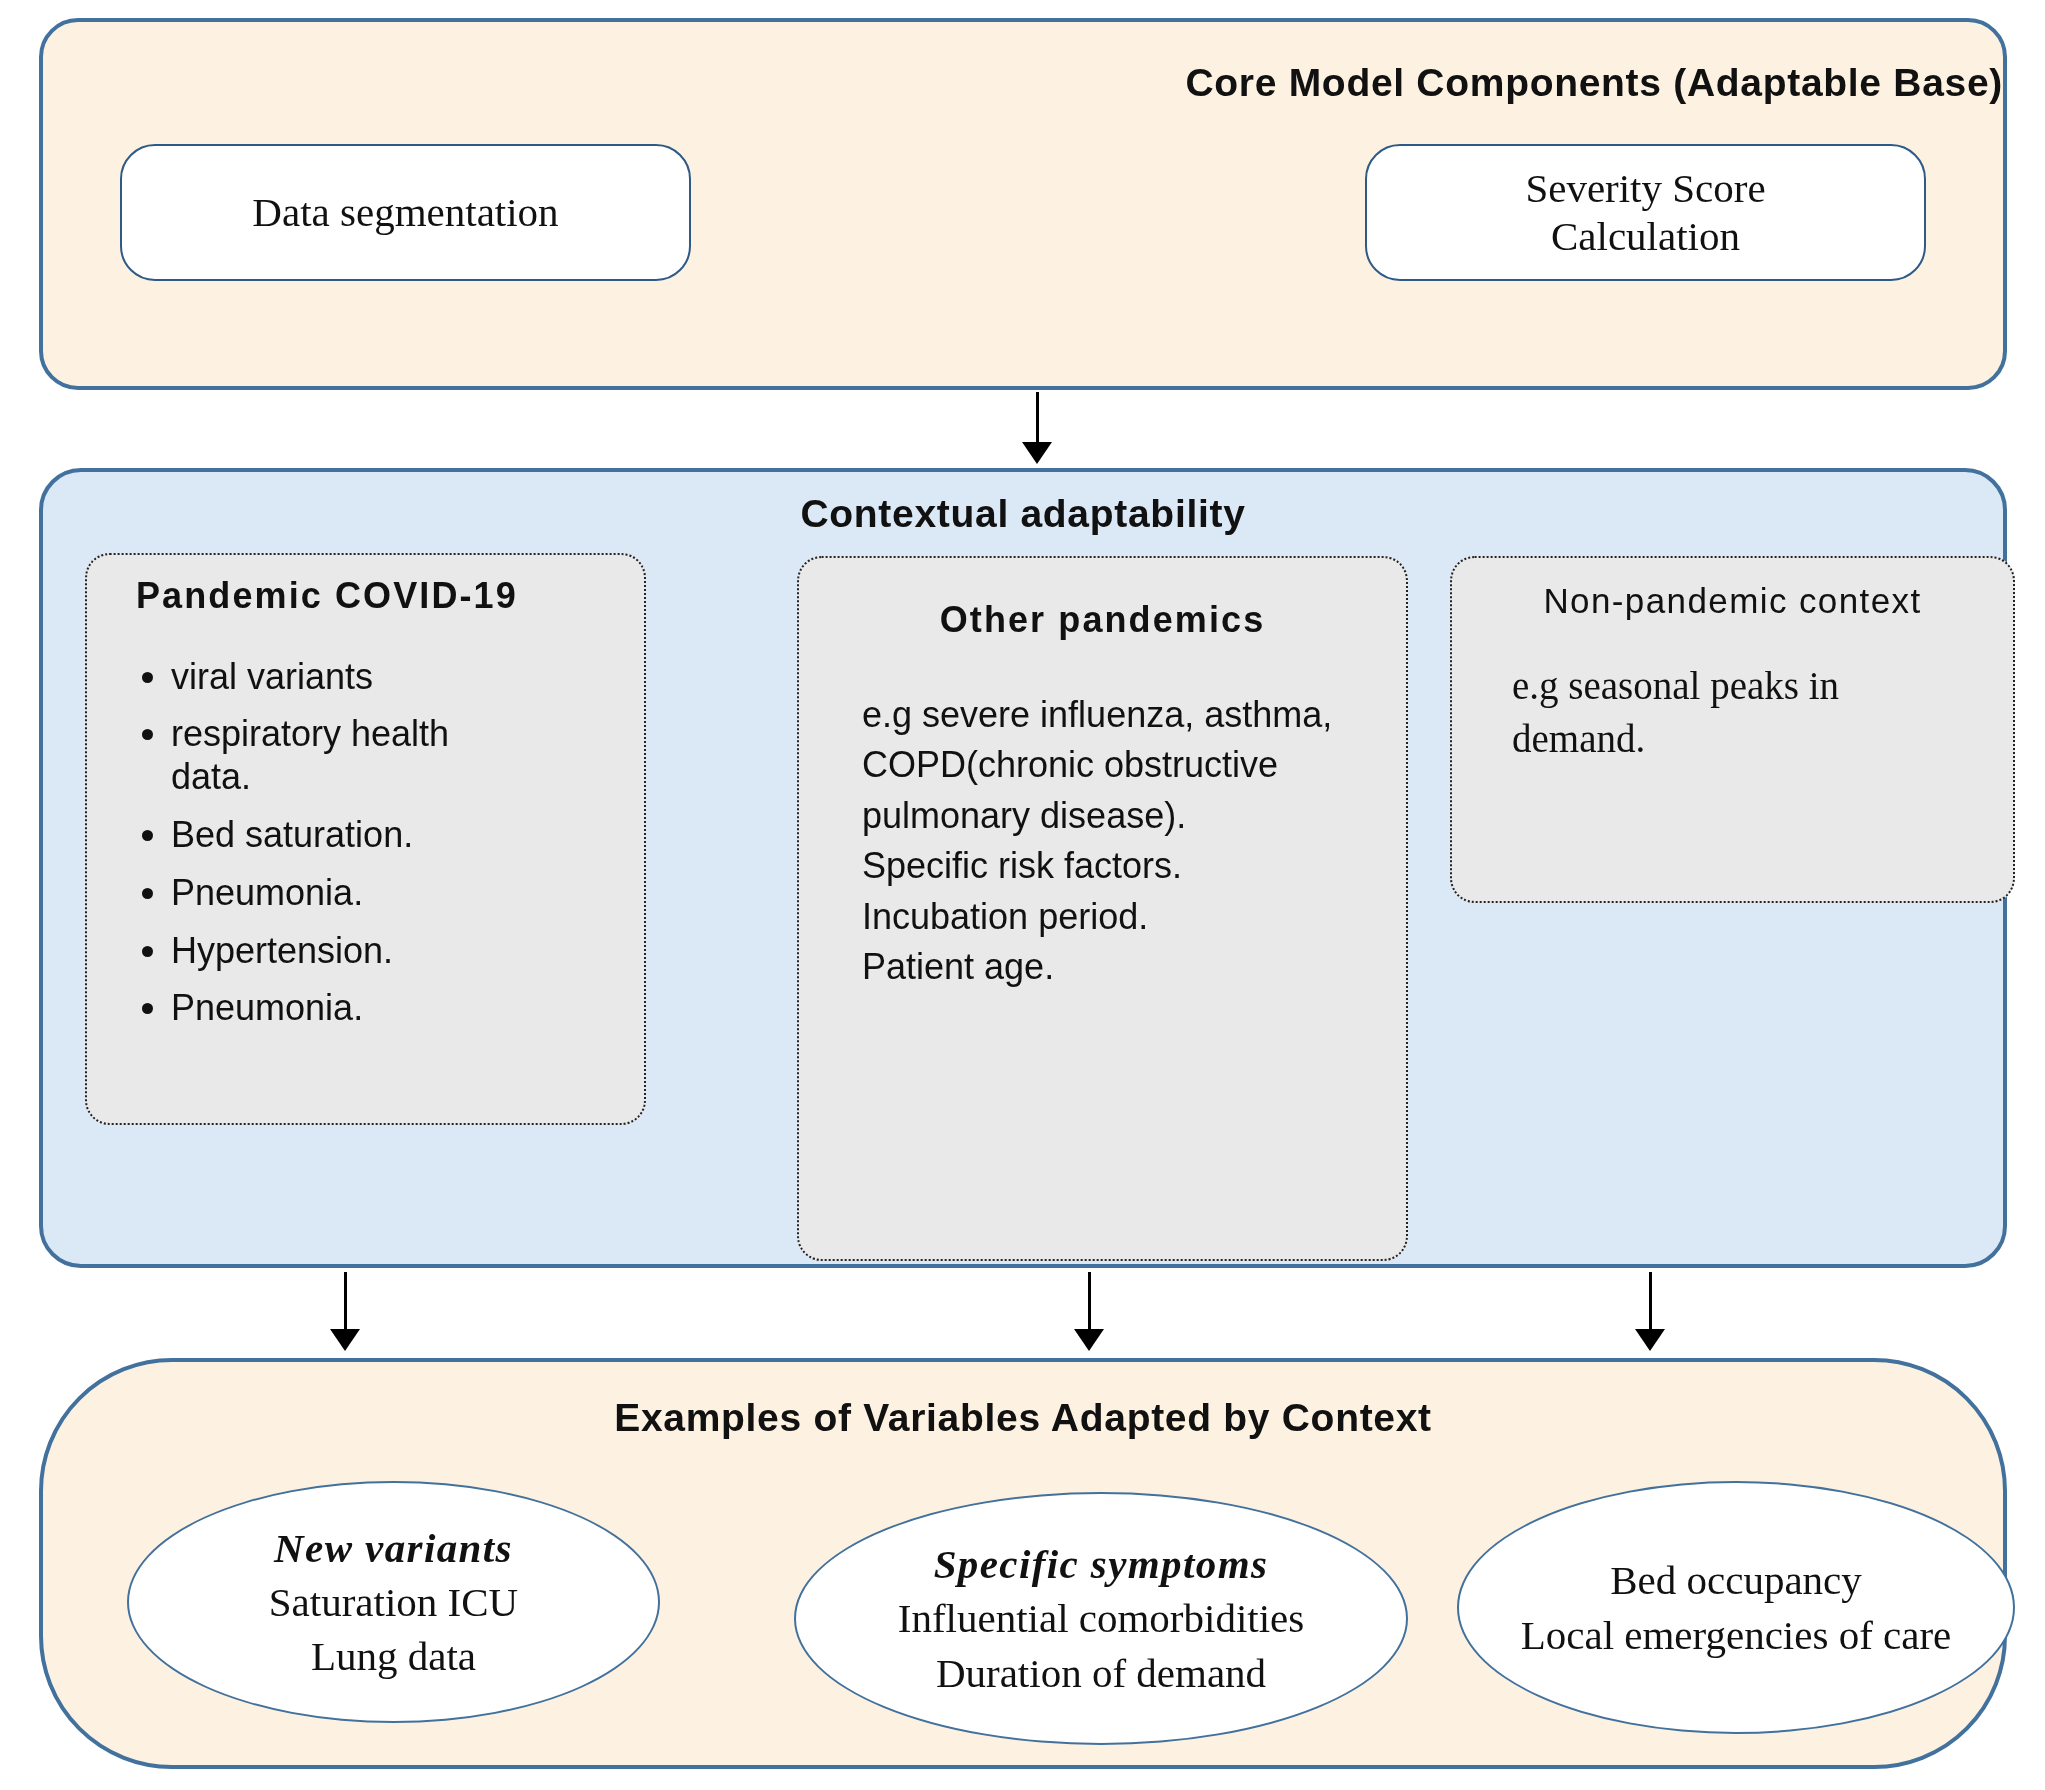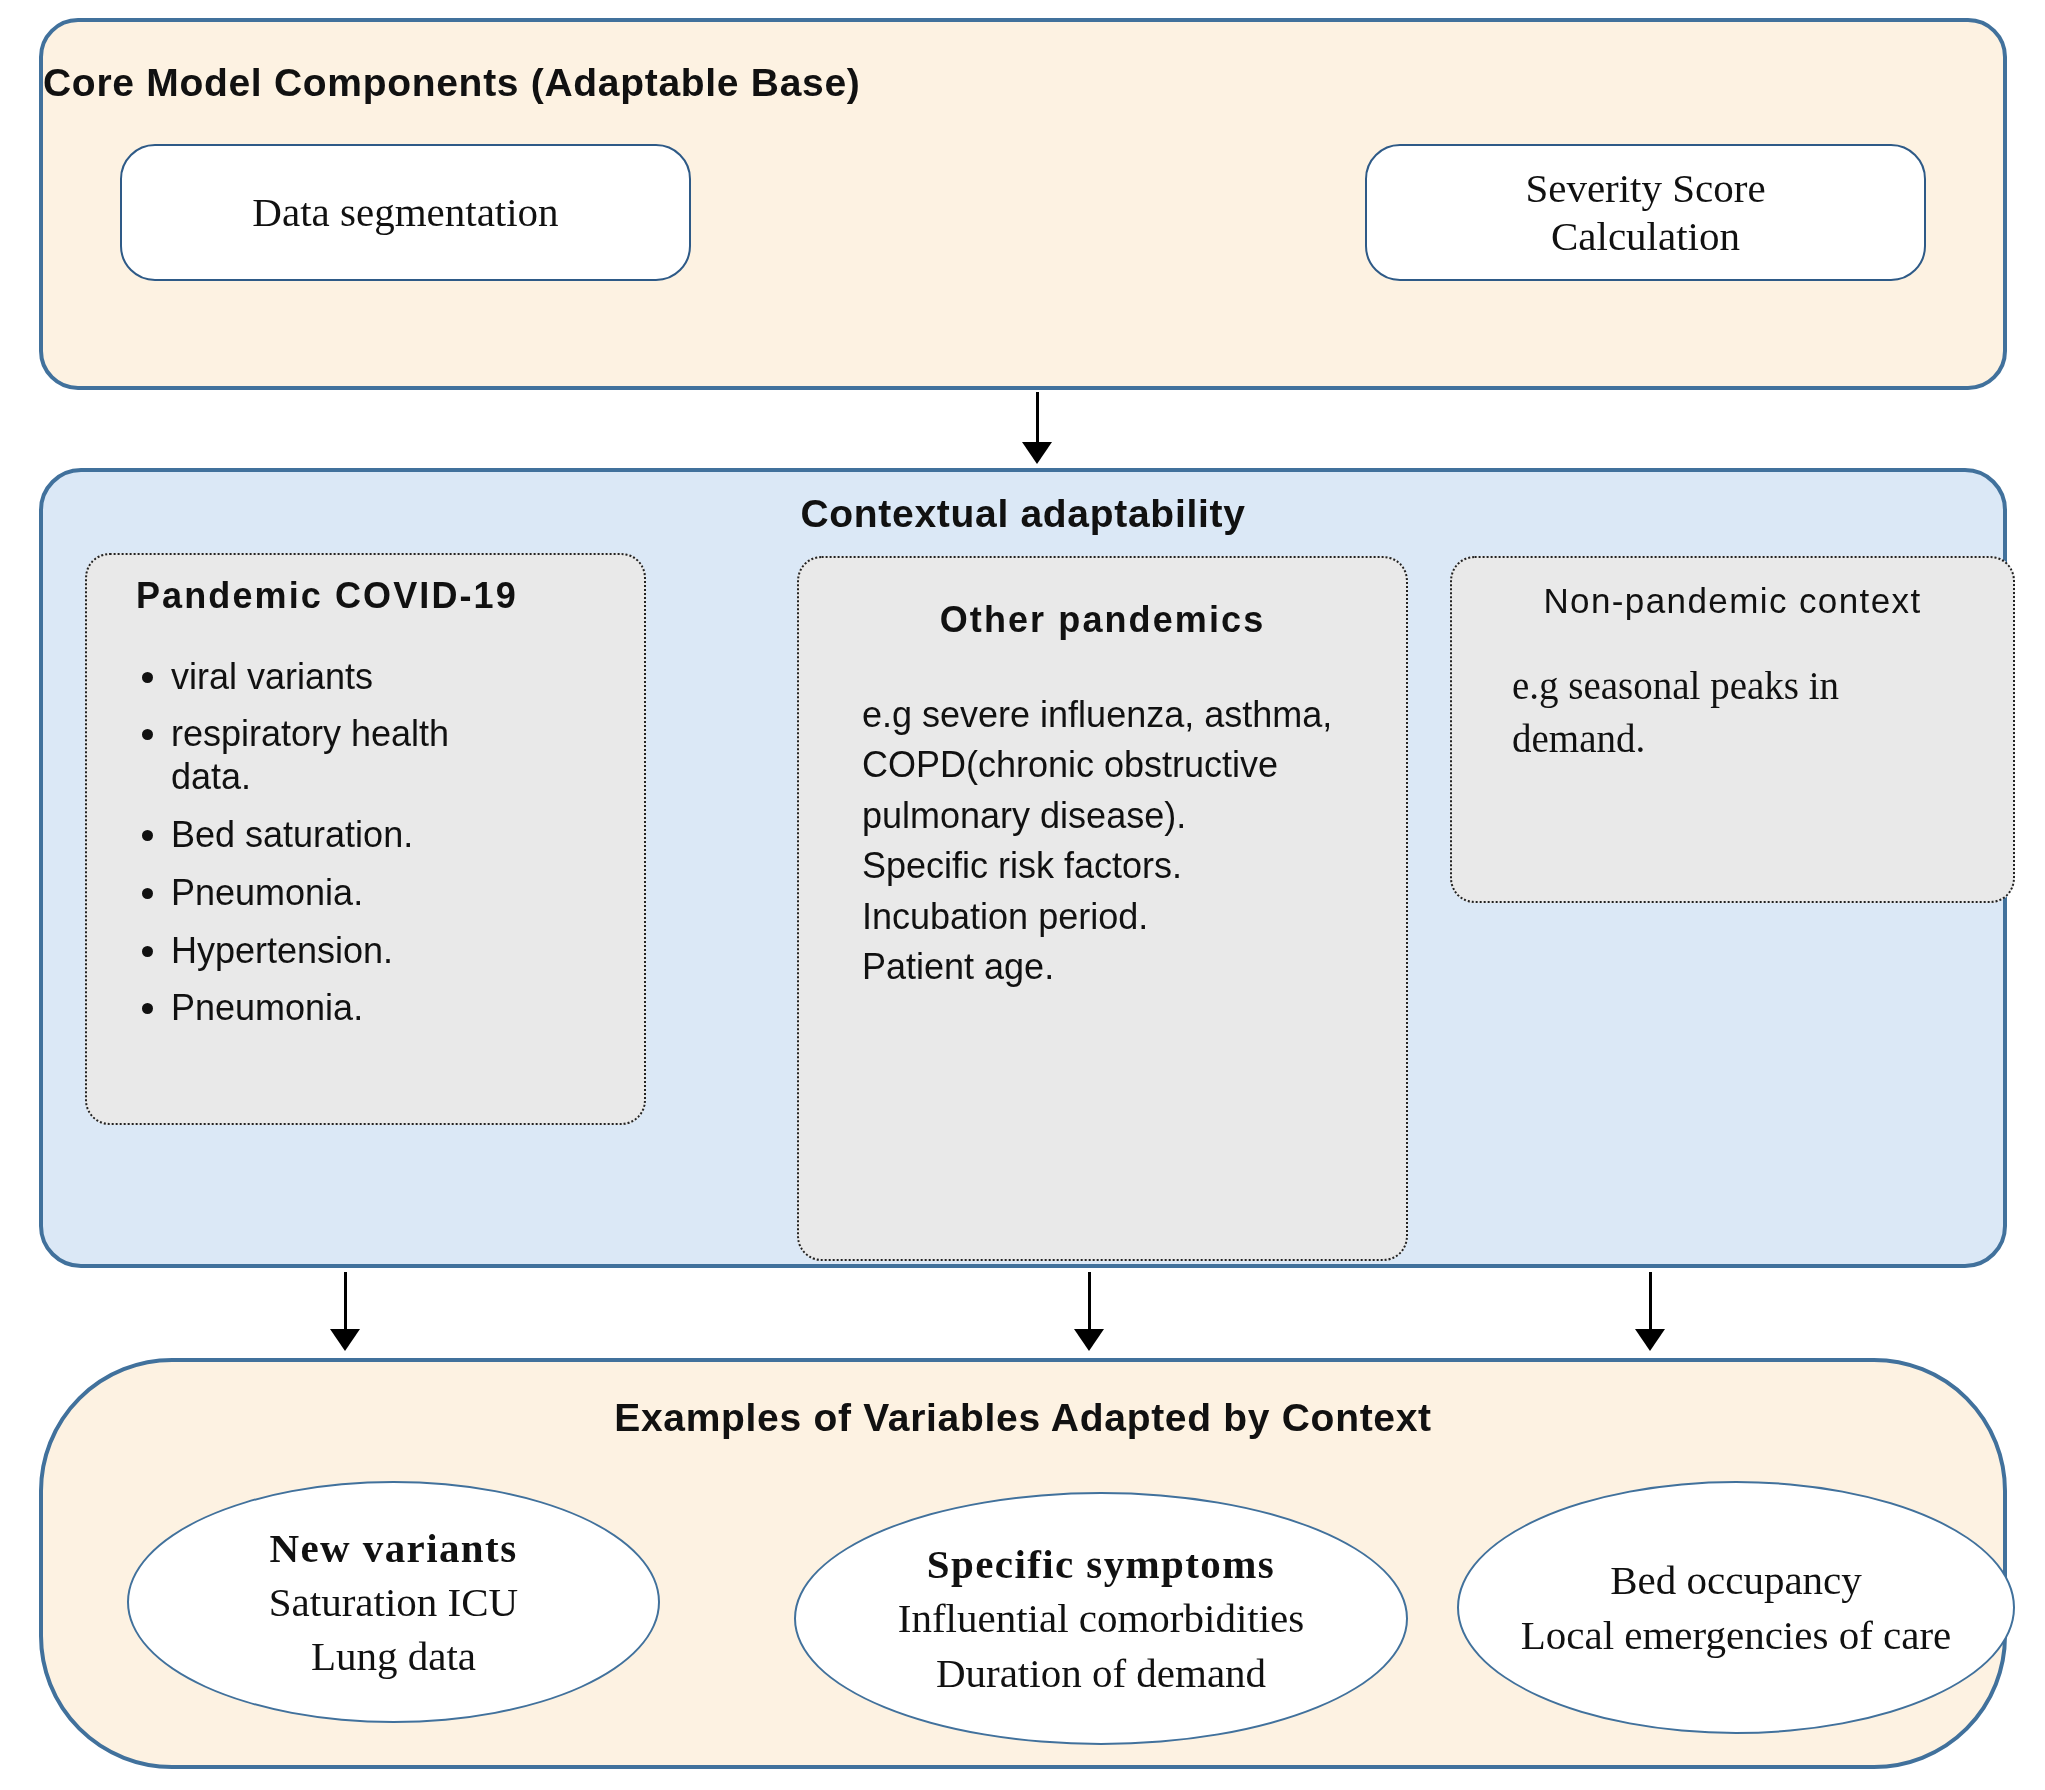--- a/index.html
+++ b/index.html
@@ -19,21 +19,21 @@
   .top-box {
     position: absolute;
     left: 39px; top: 17.5px;
     width: 1968px; height: 372px;
     background: var(--beige);
     border: 4.2px solid var(--border-blue);
     border-radius: 39px;
     box-sizing: border-box;
   }
   .top-title {
-    text-align: left;
+    text-align: right;
     font-weight: bold;
     font-size: 39px;
     margin-top: 39px;
     letter-spacing: 0.7px;
   }
   .top-row {
     display: flex;
     justify-content: space-between;
     align-items: stretch;
     padding: 0 77px;
@@ -182,20 +182,21 @@
     text-align: center;
     font-family: "Liberation Serif", serif;
     font-size: 41px;
     line-height: 1.32;
     box-sizing: border-box;
     padding: 0 28px;
   }
   .ellipse .heading {
     font-weight: bold;
     letter-spacing: 1.4px;
+    font-style: italic;
   }
   .ellipse-1 { left: 84px;  top: 119px; width: 533px; height: 242px; }
   .ellipse-2 { left: 751px; top: 130px; width: 614px; height: 253px; }
   .ellipse-3 { left: 1414px; top: 119px; width: 558px; height: 253px; }
 </style>
 </head>
 <body>
 
 <div class="diagram">
 

